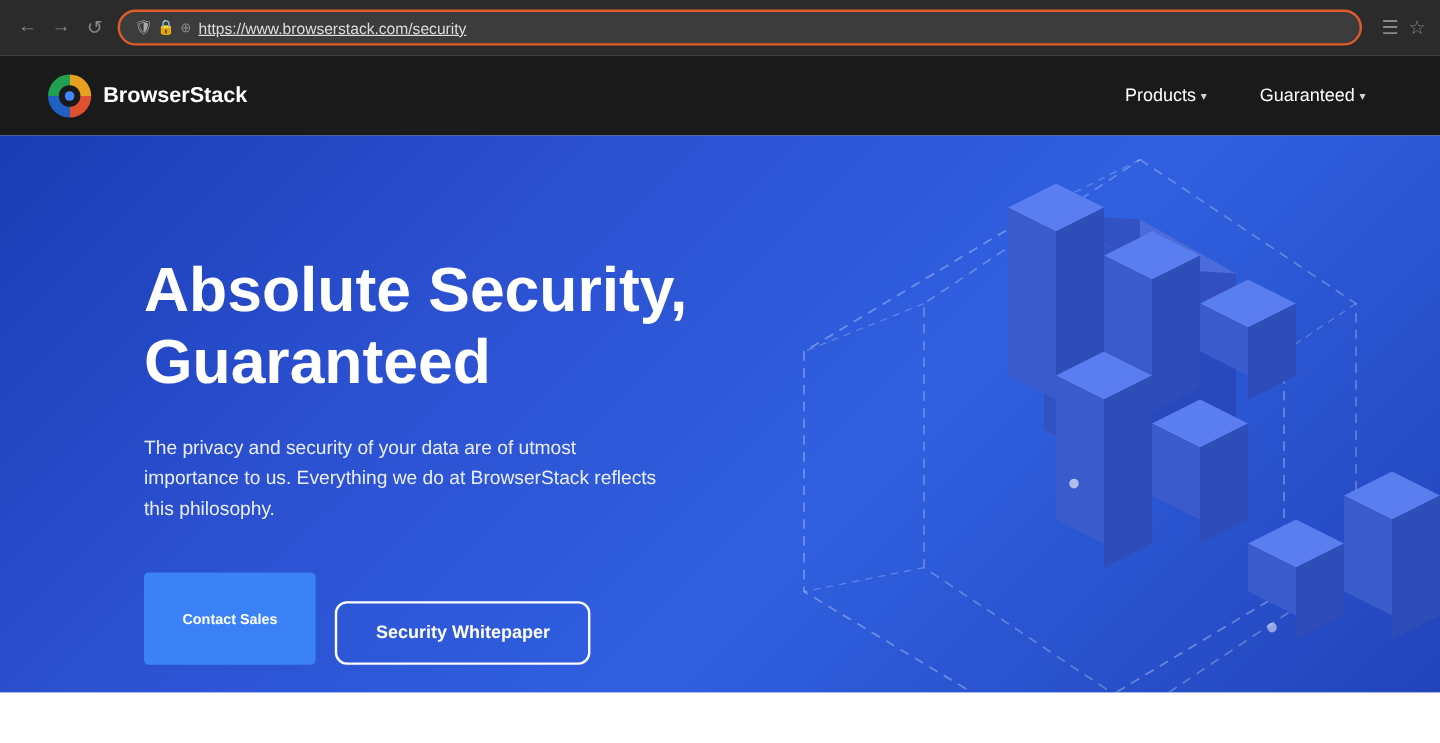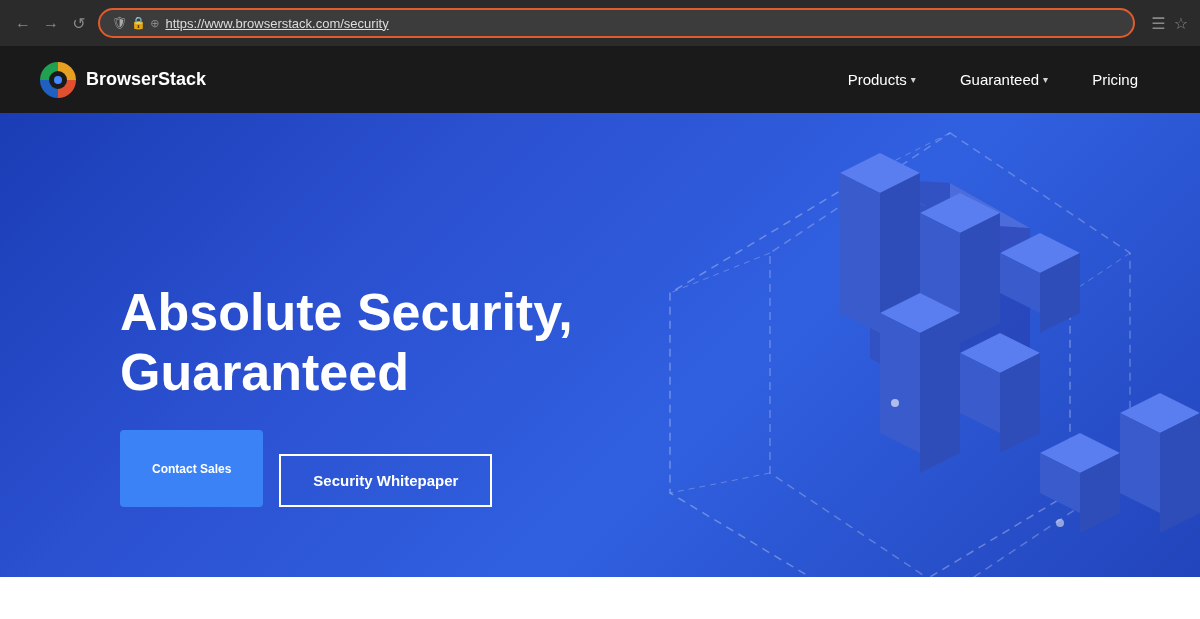--- a/index.html
+++ b/index.html
@@ -136,21 +136,21 @@
     }
 
     
     .hero {
       width: 100%;
       height: 464px;
       background: linear-gradient(135deg, #1a3db5 0%, #2b50d0 30%, #3060e0 60%, #2244bb 100%);
       position: relative;
       overflow: hidden;
       display: flex;
-      align-items: center;
+      align-items: flex-start;
       padding: 60px 0 0 120px;
     }
 
     
     .hero-content {
       position: relative;
       z-index: 10;
       max-width: 550px;
       padding-top: 40px;
     }
@@ -182,21 +182,21 @@
       border-radius: 4px;
       cursor: pointer;
     }
     .btn-secondary {
       background: transparent;
       color: #ffffff;
       border: 2px solid #ffffff;
       padding: 16px 32px;
       font-size: 15px;
       font-weight: 600;
-      border-radius: 0;
+      border-radius: 10px;
       cursor: pointer;
       margin-top: 24px;
     }
 
     
     .iso-container {
       position: absolute;
       right: -20px;
       top: -20px;
       width: 700px;
@@ -236,23 +236,20 @@
     <span class="logo-name">BrowserStack</span>
   </div>
   <div class="nav-links">
     <div class="nav-link">
       <span>Products</span>
       <span class="chevron">▾</span>
     </div>
     <div class="nav-link">
       <span>Guaranteed</span>
       <span class="chevron">▾</span>
-    </div>
-    <div class="nav-link">
-      <span>Pricing</span>
     </div>
   </div>
 </nav>
 
 <section class="hero">
 
   <svg class="iso-container" viewBox="0 0 700 560" xmlns="http://www.w3.org/2000/svg">
 
     <polygon points="350,80 550,200 550,400 350,520 150,400 150,200" fill="none" stroke="rgba(255,255,255,0.3)" stroke-width="1.5" stroke-dasharray="8,6"></polygon>
     <polygon points="430,40 610,160 610,380 430,500 250,380 250,160" fill="none" stroke="rgba(255,255,255,0.25)" stroke-width="1.5" stroke-dasharray="8,6"></polygon>
@@ -336,18 +333,19 @@
 
     <circle cx="375" cy="310" r="4" fill="rgba(255,255,255,0.6)"></circle>
     <circle cx="540" cy="430" r="4" fill="rgba(255,255,255,0.5)"></circle>
   </svg>
 
   <div class="hero-content">
     <h1 class="hero-title">
       <span>Absolute Security,</span><br>
       <span>Guaranteed</span>
     </h1>
+    <p class="hero-subtitle">The privacy and security of your data are of utmost importance to us. Everything we do at BrowserStack reflects this philosophy.</p>
     <div class="hero-buttons">
       <button class="btn-primary">Contact Sales</button>
       <button class="btn-secondary">Security Whitepaper</button>
     </div>
   </div>
 </section>
 
 </body></html>

